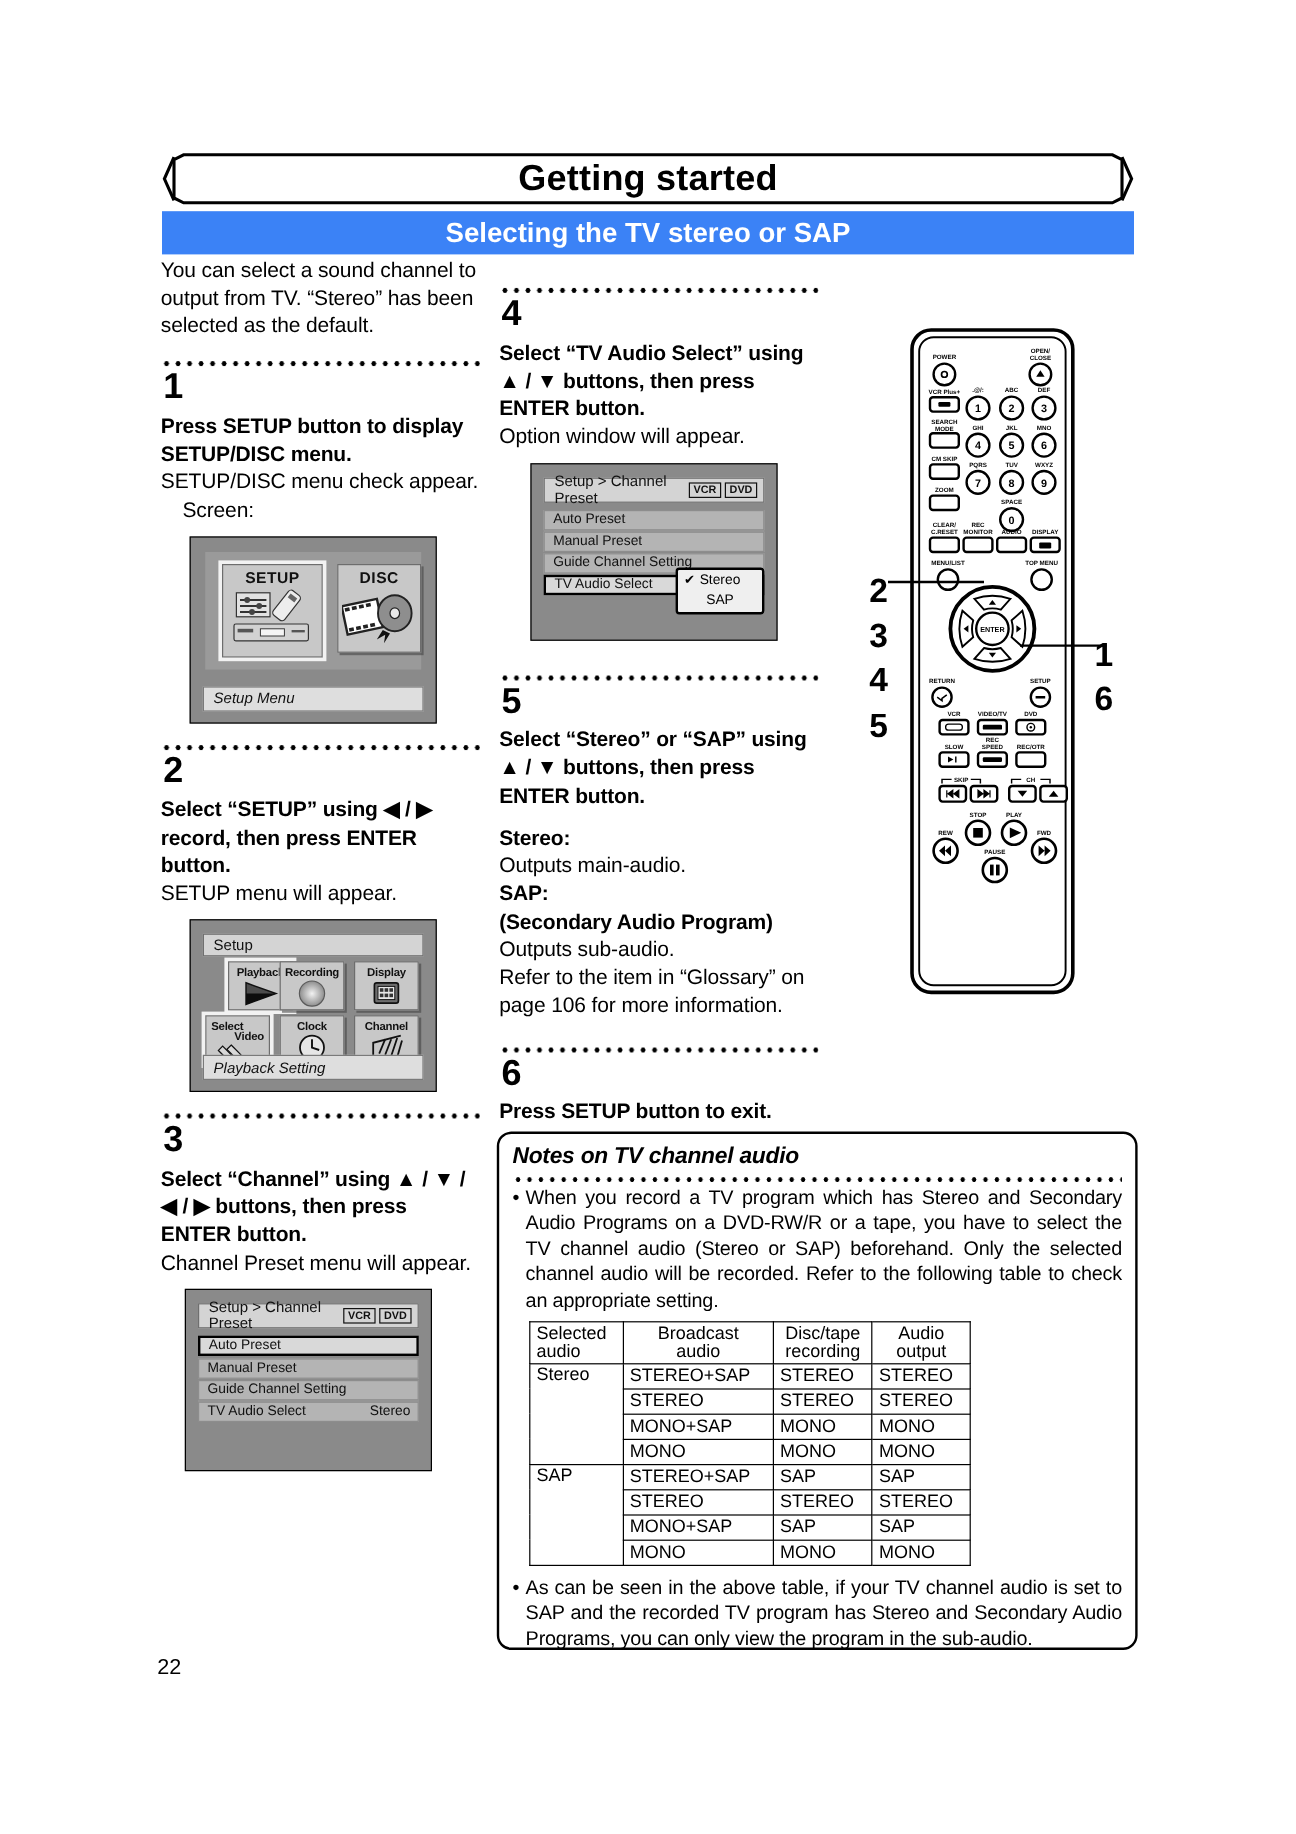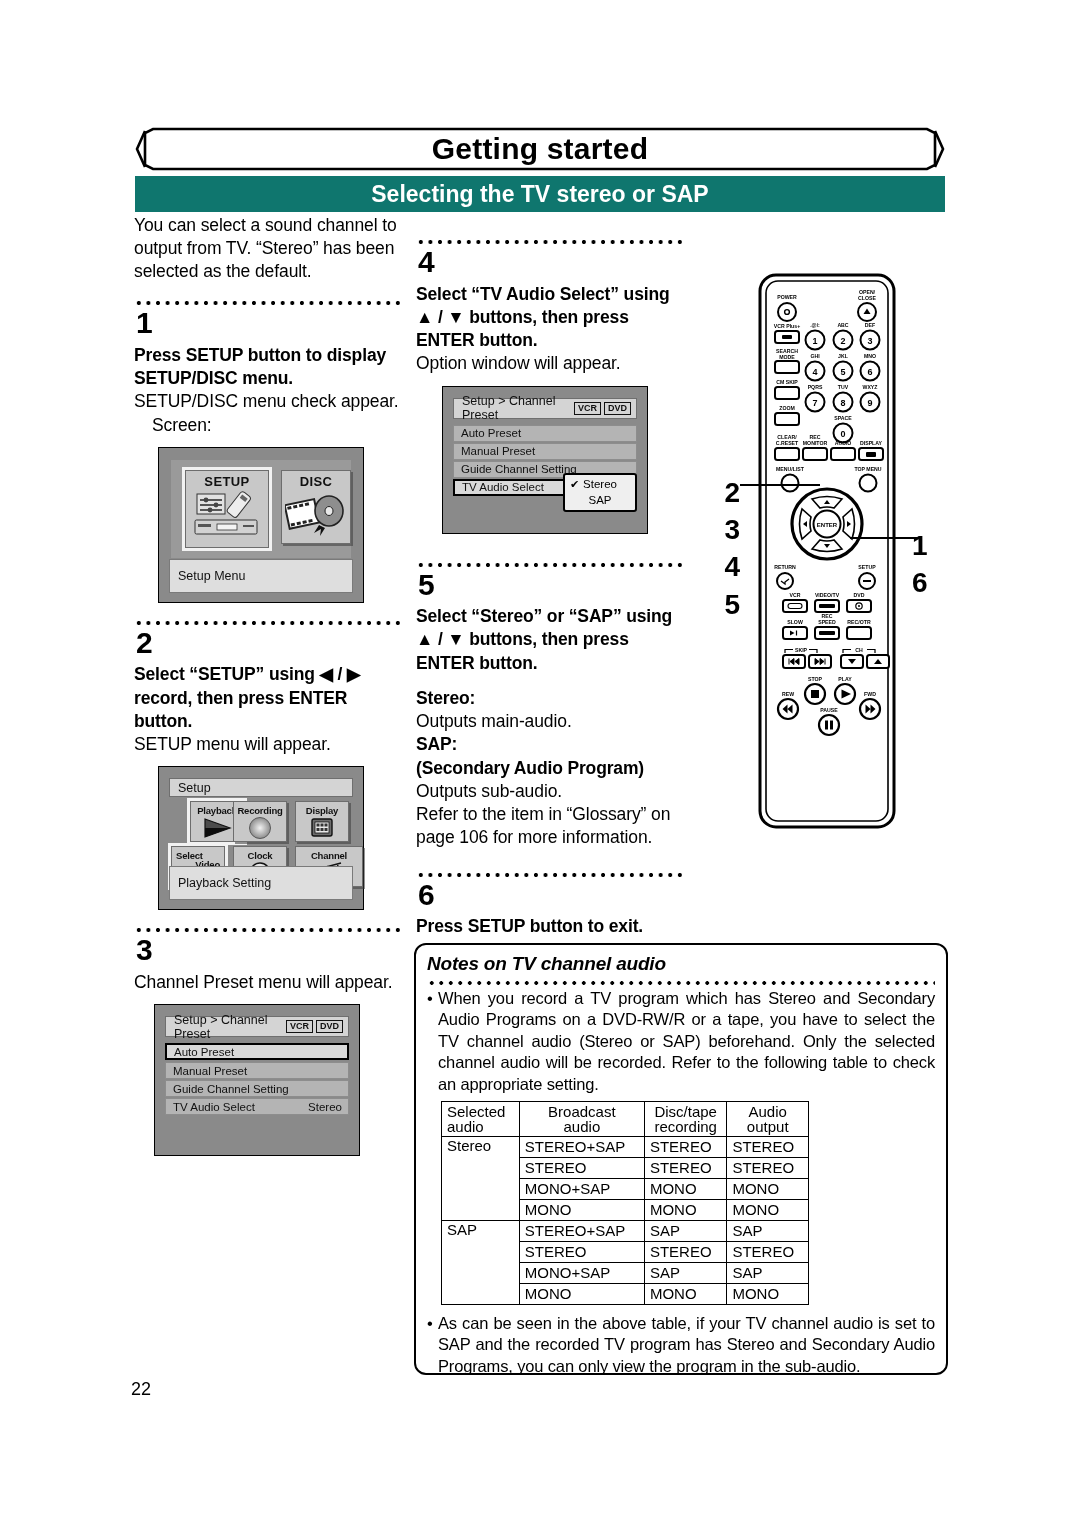--- a/index.html
+++ b/index.html
@@ -15,21 +15,21 @@
   
   .banner-wrap { position: absolute; left: 135px; top: 125px; width: 810px; height: 48px; }
   .banner-svg { position: absolute; left: 0; top: 0; }
   .banner-title {
     position: absolute; left: 0; top: 0; width: 810px; height: 48px;
     display: flex; align-items: center; justify-content: center;
     font-size: 30px; font-weight: bold; letter-spacing: .2px;
   }
   .subbar {
     position: absolute; left: 135px; top: 176px; width: 810px; height: 36px;
-    background: #0f766e; color: #fff;
+    background: #3b82f6; color: #fff;
     display: flex; align-items: center; justify-content: center;
     font-size: 23px; font-weight: bold;
   }
 
   
   .col { position: absolute; }
   .col-left  { left: 134px; top: 214px; width: 268px; }
   .col-mid   { left: 416px; top: 222px; width: 268px; }
 
   .intro { font-size: 17.5px; line-height: 1.32; letter-spacing: -0.1px; }
@@ -65,24 +65,24 @@
     position: absolute; background: #c8c8c8;
     border: 1px solid #6d6d6d;
     box-shadow: 2px 2px 0 rgba(60,60,60,.55);
     display: flex; flex-direction: column; align-items: center;
   }
   .tile.sel { outline: 3px solid #f2f2f2; }
   .tile-label { font-size: 9.5px; font-weight: bold; color: #111; margin-top: 3px; letter-spacing: -.2px; }
   .tile-label.big { font-size: 13px; letter-spacing: .4px; }
 
   .osd-caption {
-    position: absolute; left: 10px; right: 10px; bottom: 9px; height: 34px;
+    position: absolute; left: 10px; right: 10px; bottom: 9px; height: 21px;
     background: #dedede; border: 1px solid #7a7a7a;
     display: flex; align-items: center; padding-left: 8px;
-    font-size: 12.5px; color: #111;
+    font-size: 12.5px; color: #111; font-style: italic;
   }
 
   
   .osd-head {
     position: absolute; left: 10px; top: 11px; right: 10px; height: 21px;
     background: #d4d4d4; border: 1px solid #6f6f6f;
     display: flex; align-items: center; padding: 0 5px 0 8px;
     font-size: 12.5px; color: #111;
   }
   .osd-head .tagwrap { margin-left: auto; display: flex; gap: 3px; }
@@ -277,38 +277,39 @@
             </g>
           </svg>
         </div>
         <div class="tile" style="left:64px; top:45px; width:54px; height:41px;">
           <div class="tile-label">Clock</div>
           <svg width="34" height="24" viewBox="0 0 34 24">
             <circle cx="17" cy="12" r="10" fill="#e6e6e6" stroke="#111" stroke-width="1.5"></circle>
             <path d="M17 5 L17 12 L23 14" fill="none" stroke="#111" stroke-width="1.6"></path>
           </svg>
         </div>
-        <div class="tile" style="left:126px; top:45px; width:68px; height:41px;">
+        <div class="tile" style="left:126px; top:45px; width:54px; height:41px;">
           <div class="tile-label">Channel</div>
           <svg width="36" height="24" viewBox="0 0 36 24">
             <g stroke="#111" stroke-width="1.5" fill="none">
               <path d="M7 21 L7 8 L30 2"></path>
               <path d="M12 17 L17 5"></path>
                 <path d="M17 18 L22 5"></path>
                 <path d="M22 19 L27 4"></path>
                 <path d="M27 20 L31 6"></path>
             </g>
           </svg>
         </div>
       </div>
       <div class="osd-caption">Playback Setting</div>
     </div>
 
     <div class="dots short"></div>
     <div class="stepnum">3</div>
+    <div class="stepbold">Select “Channel” using ▲ / ▼ / ◀ / ▶ buttons, then press ENTER button.</div>
     <div class="steptext">Channel Preset menu will appear.</div>
 
     <div class="osd osd-3">
       <div class="osd-head">
         <span>Setup &gt; Channel Preset</span>
         <span class="tagwrap">
           <span class="tag">VCR</span>
           <span class="tag">DVD</span>
         </span>
       </div>

